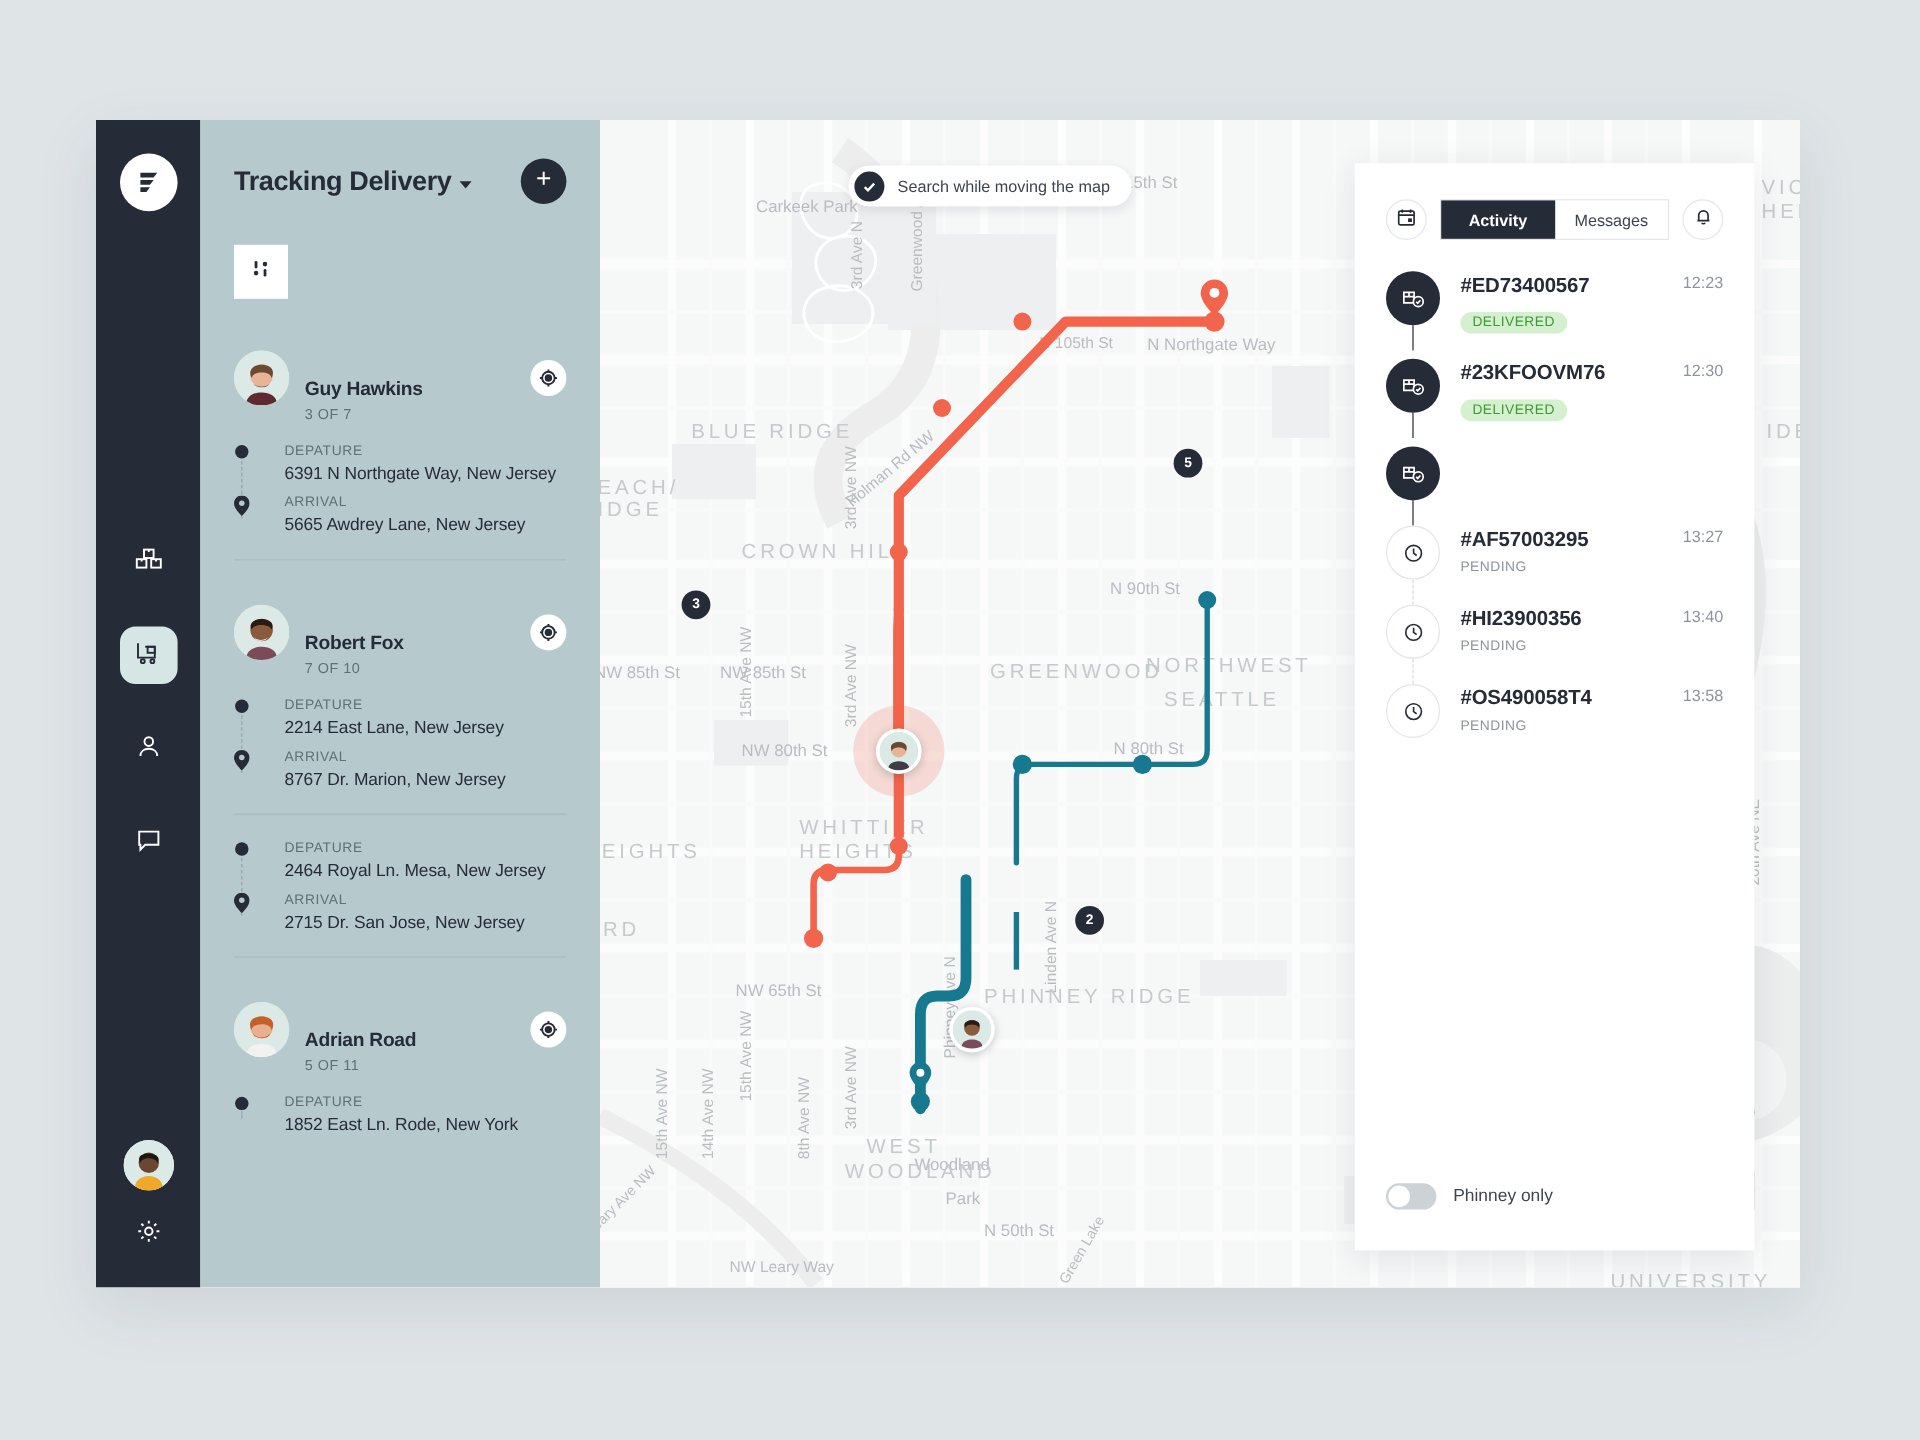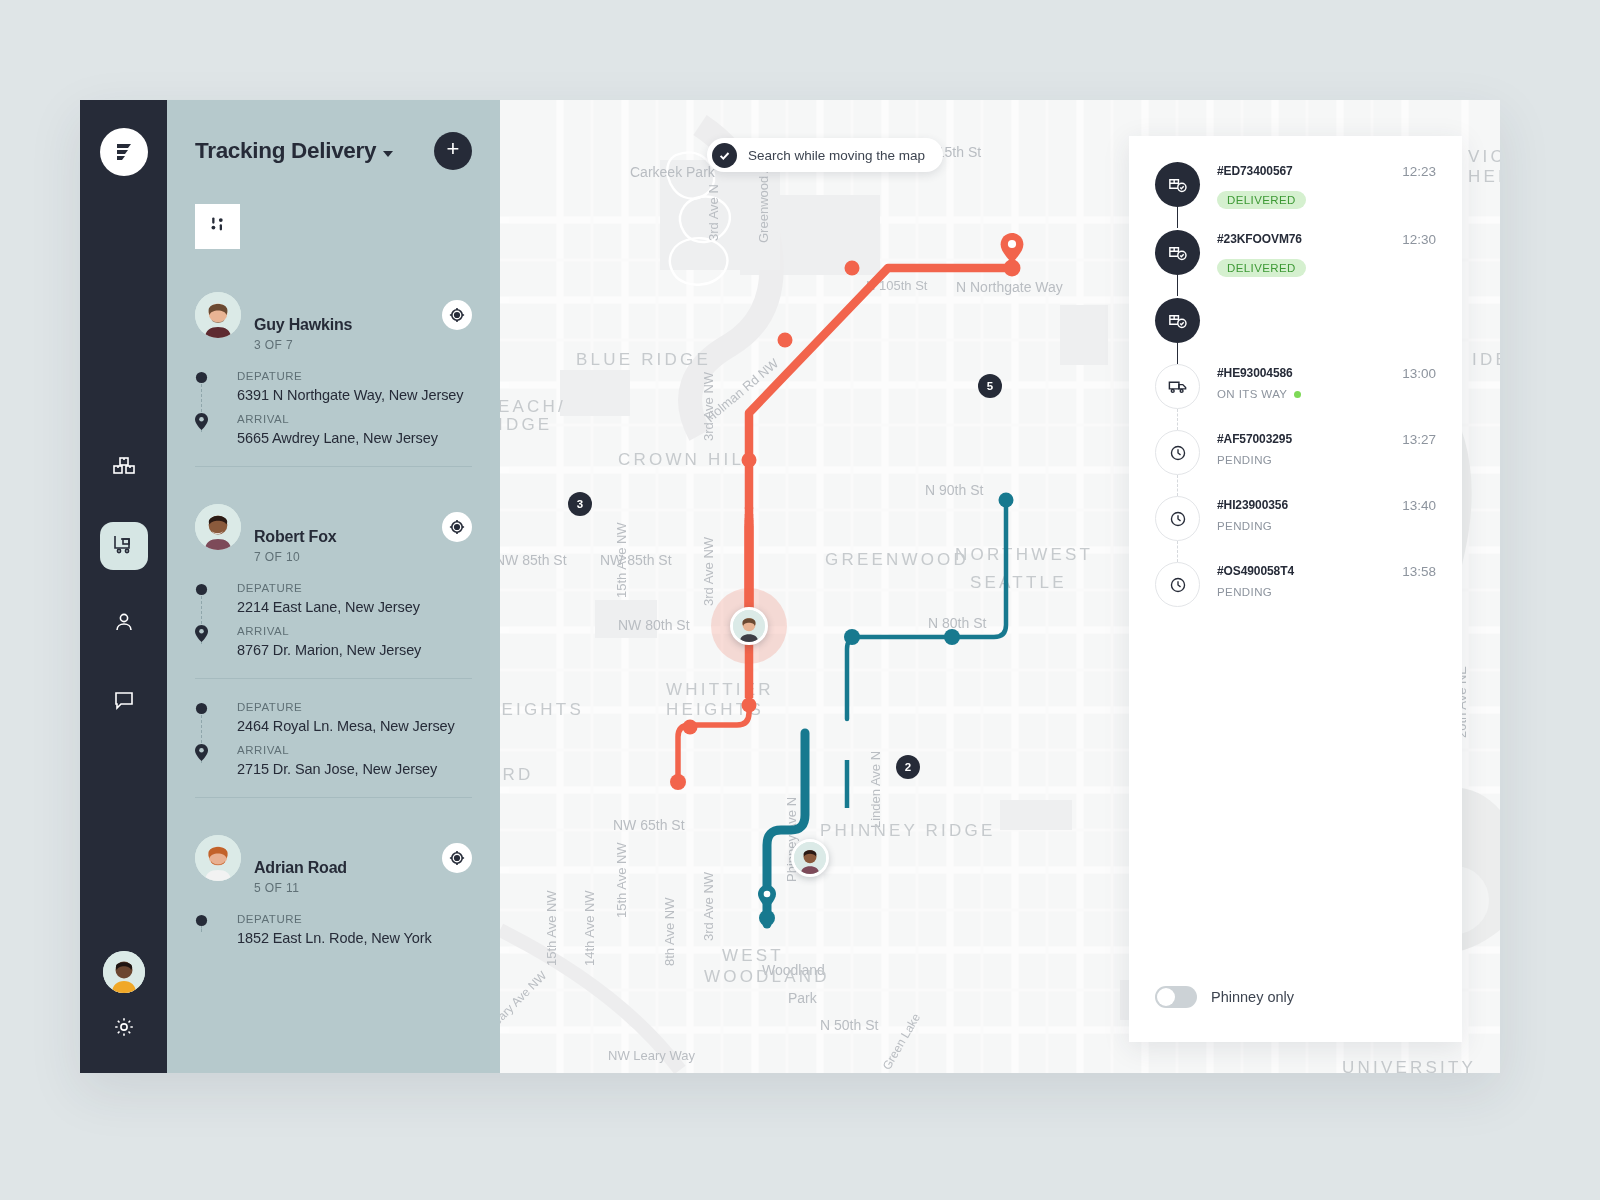--- a/index.html
+++ b/index.html
@@ -133,21 +133,21 @@
   .feed { padding: 26px 26px 0 26px; position: relative; flex: 1; }
   .row { display: flex; gap: 17px; position: relative; padding-bottom: 21px; }
   .row:last-child { padding-bottom: 0; }
   .rail-ico { width: 45px; height: 45px; border-radius: 50%; flex: 0 0 45px;
     display: flex; align-items: center; justify-content: center; position: relative; z-index: 2; }
   .rail-ico.dark { background: #262b38; }
   .rail-ico.light { background: #fff; border: 1px solid #e3e5e8; }
   .connector { position: absolute; left: 22px; top: 45px; width: 0; z-index: 1; }
   .row-body { flex: 1; padding-top: 2px; }
   .row-top { display: flex; justify-content: space-between; align-items: flex-start; }
-  .row-id { font-size: 12px; font-weight: bold; color: #262b38; letter-spacing:-.1px; }
+  .row-id { font-size: 17px; font-weight: bold; color: #262b38; letter-spacing:-.1px; }
   .row-time { font-size: 13.5px; color: #8d949e; }
   .badge { display: inline-block; margin-top: 12px; padding: 3px 10px; border-radius: 10px;
     font-size: 11.5px; letter-spacing: .4px; }
   .badge.green { background: #d5f0cf; color: #3d9935; }
   .badge.red { background: #fcdcd5; color: #ea5a3c; }
   .plain { margin-top: 7px; font-size: 11.5px; color: #8d949e; letter-spacing: .4px; }
   .plain .gdot { display: inline-block; width: 7px; height: 7px; border-radius: 50%;
     background: #7ed957; margin-left: 7px; vertical-align: middle; }
   .act-foot { padding: 0 26px 34px 26px; display: flex; align-items: center; gap: 14px; }
   .toggle { width: 42px; height: 22px; border-radius: 11px; background: #ccd2d6; position: relative; flex:0 0 42px; }
@@ -596,20 +596,43 @@
             </svg>
         </span>
       </div>
       <div class="zoom-grp" style="margin-top:13px;">
         <div class="zoom-btn">+</div>
         <div class="zoom-btn">−</div>
       </div>
     </div>
 
     <div class="activity">
+      <div class="act-head">
+        <div class="circ-btn">
+          <span>
+            <svg width="16" height="16" viewBox="0 0 16 16" fill="none" stroke="#262b38" stroke-width="1.4">
+              <rect x="1.6" y="3" width="12.8" height="11.4" rx="1.4"></rect>
+                <path d="M1.6 6.3h12.8M4.6 1.6v2.6M11.4 1.6v2.6"></path>
+              <rect x="9.4" y="9" width="3.2" height="3" fill="#262b38" stroke="none"></rect>
+            </svg>
+          </span>
+        </div>
+        <div class="seg">
+          <div class="on">Activity</div>
+          <div>Messages</div>
+        </div>
+        <div class="circ-btn">
+          <span>
+            <svg width="15" height="15" viewBox="0 0 15 15" fill="none" stroke="#262b38" stroke-width="1.4">
+              <path d="M3.6 10.8V6.6a3.9 3.9 0 017.8 0v4.2h1.1H2.5z"></path>
+                <path d="M6.2 12.6a1.4 1.4 0 002.6 0"></path>
+            </svg>
+          </span>
+        </div>
+      </div>
 
       <div class="feed">
 
         <div class="row">
           <div class="connector" style="height:21px; border-left:1.6px solid #262b38;"></div>
           <div class="rail-ico dark">
             <svg width="21" height="21" viewBox="0 0 22 22" fill="none" stroke="#fff" stroke-width="1.5">
               <path d="M3 6h9v9H3z"></path>
                 <path d="M3 9.6h9M7.5 6v3.6"></path>
                 <circle cx="15.6" cy="14" r="4.3" fill="#262b38"></circle>
@@ -649,38 +672,20 @@
           <div class="rail-ico dark">
             <svg width="21" height="21" viewBox="0 0 22 22" fill="none" stroke="#fff" stroke-width="1.5">
               <path d="M3 6h9v9H3z"></path>
                 <path d="M3 9.6h9M7.5 6v3.6"></path>
                 <circle cx="15.6" cy="14" r="4.3" fill="#262b38"></circle>
                 <path d="M13.8 14.1l1.3 1.3 2.4-2.6"></path>
             </svg>
           </div>
         </div>
 
-        <div class="row">
-          <div class="connector" style="height:21px; border-left:1.6px dashed #d6d9dd;"></div>
-          <div class="rail-ico light">
-            <svg width="21" height="21" viewBox="0 0 22 22" fill="none" stroke="#262b38" stroke-width="1.5">
-              <path d="M2.5 6.5h10v7h-10z"></path>
-                <path d="M12.5 9h4l3 3v1.5h-7z"></path>
-              <circle cx="6" cy="15.6" r="1.5"></circle>
-                <circle cx="15.3" cy="15.6" r="1.5"></circle>
-            </svg>
-          </div>
-          <div class="row-body">
-            <div class="row-top">
-              <span class="row-id">#HE93004586</span>
-              <span class="row-time">13:00</span>
-            </div>
-            <div class="plain"><span>ON ITS WAY</span><span class="gdot"></span></div>
-          </div>
-        </div>
 
         <div class="row">
           <div class="connector" style="height:21px; border-left:1.6px dashed #d6d9dd;"></div>
           <div class="rail-ico light">
             <svg width="20" height="20" viewBox="0 0 22 22" fill="none" stroke="#262b38" stroke-width="1.5">
               <circle cx="11" cy="11" r="7.2"></circle>
                 <path d="M11 6.8V11l2.8 2.1"></path>
             </svg>
           </div>
           <div class="row-body">

